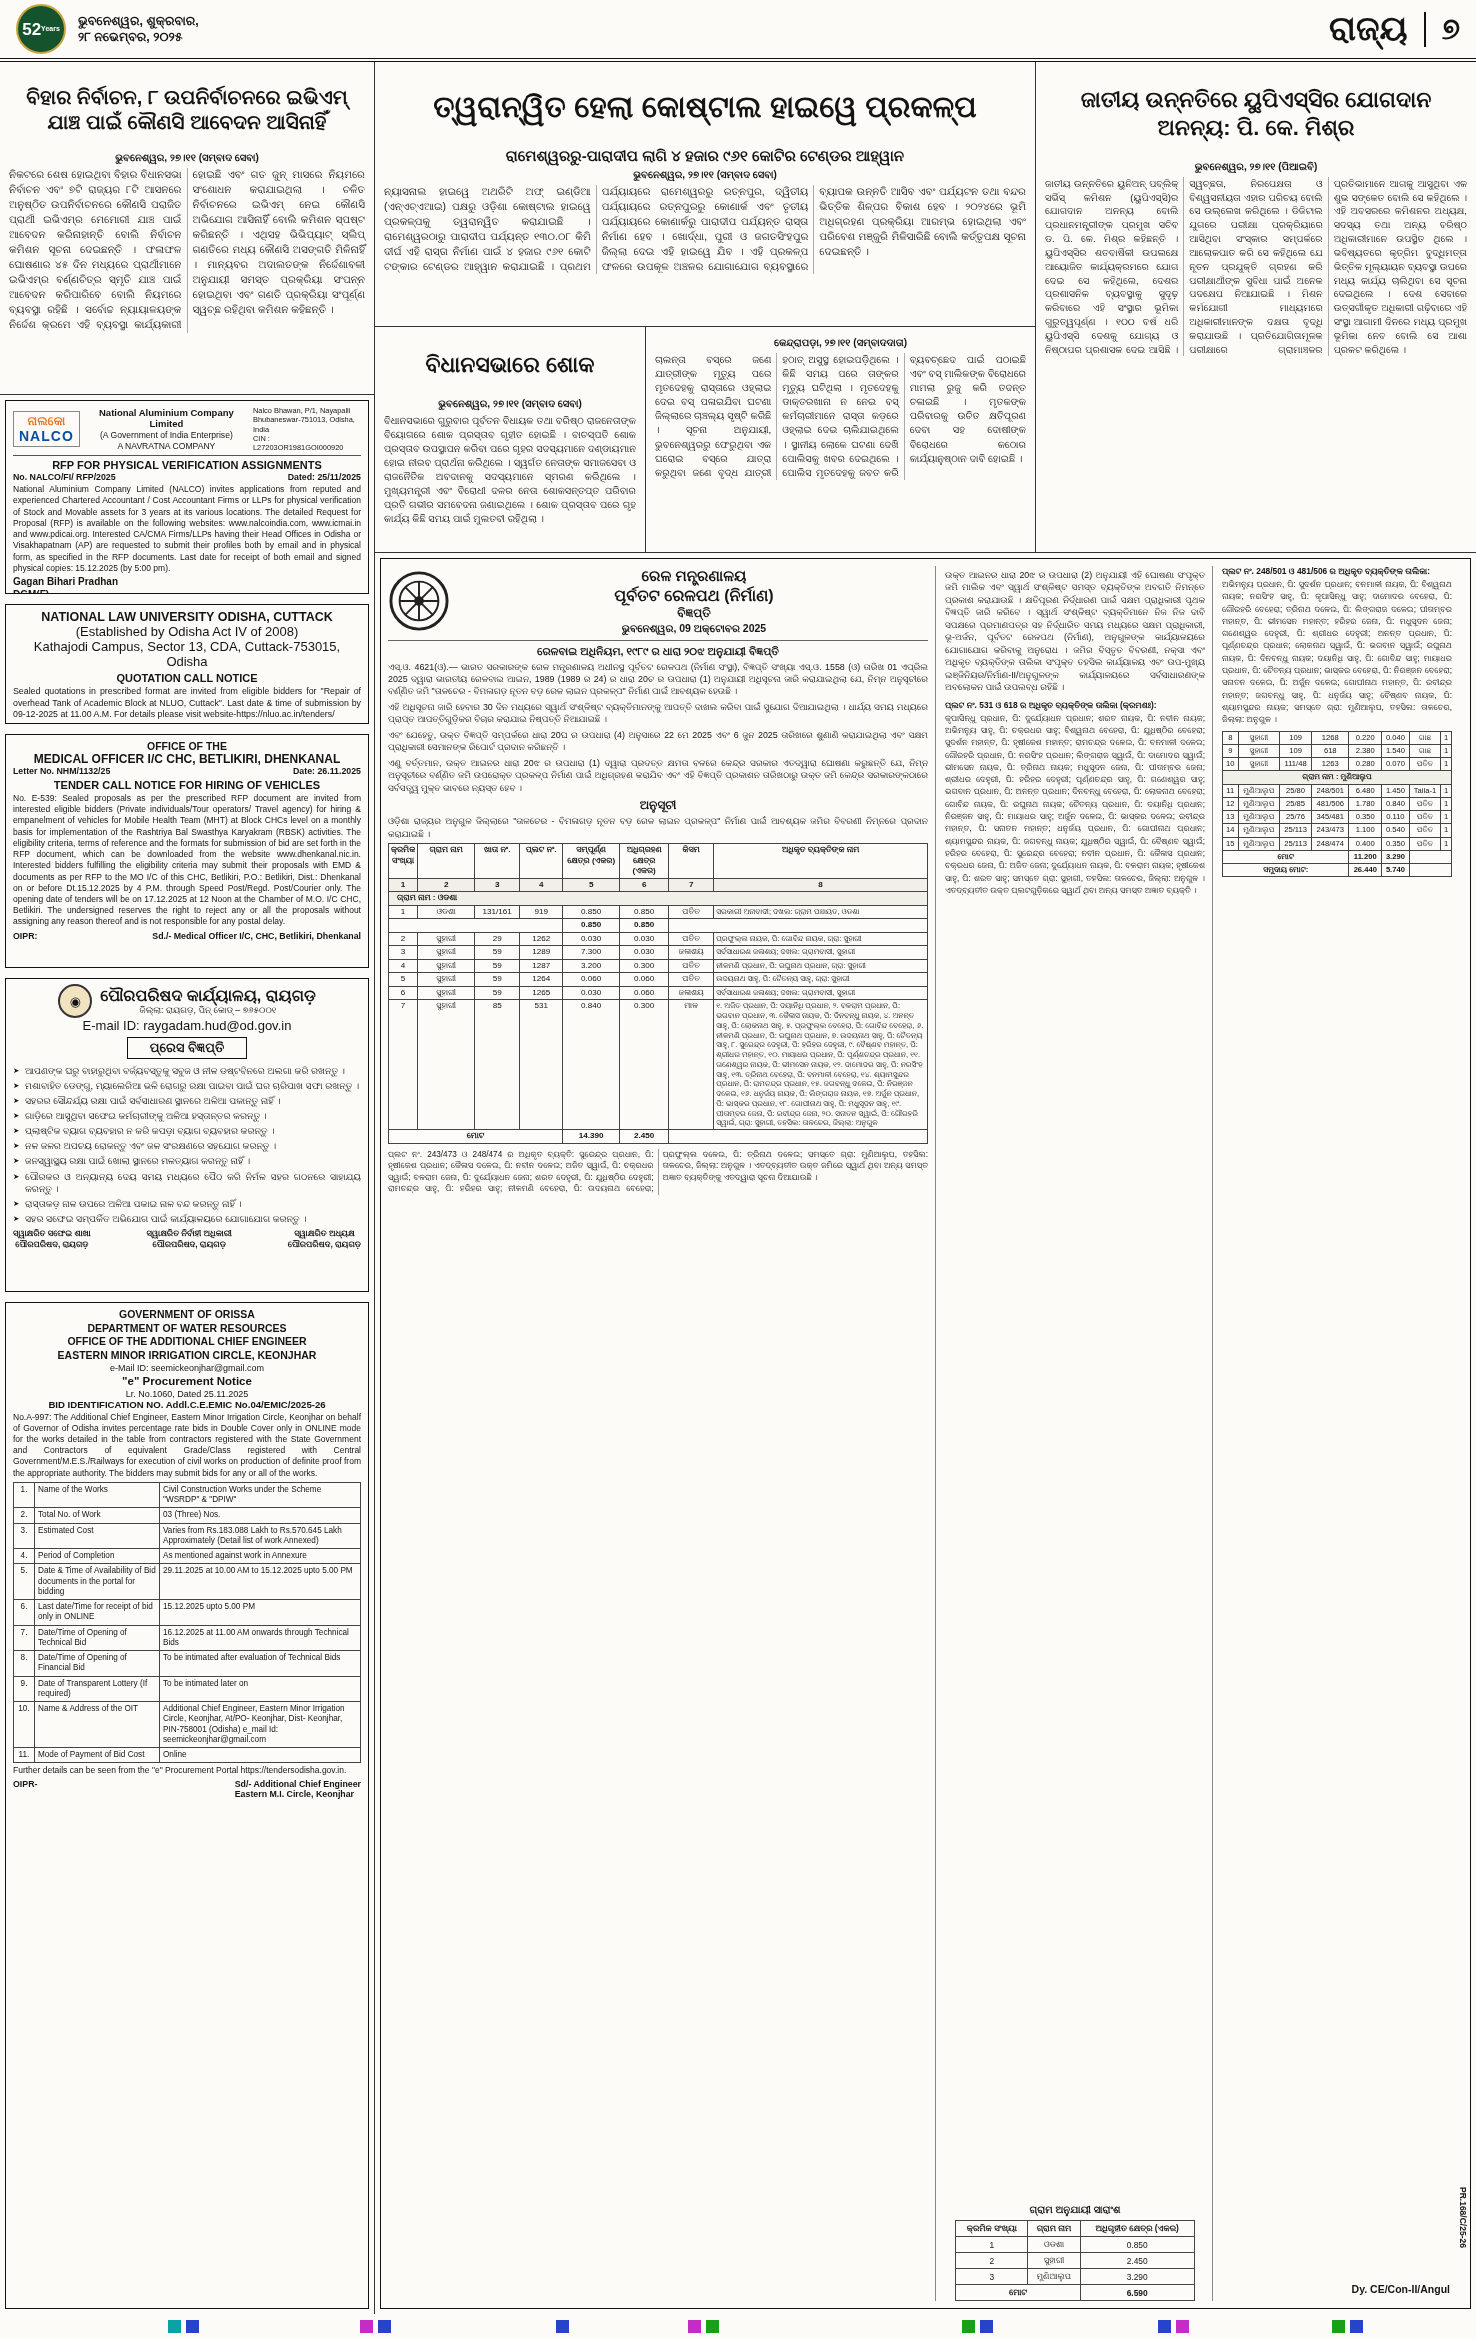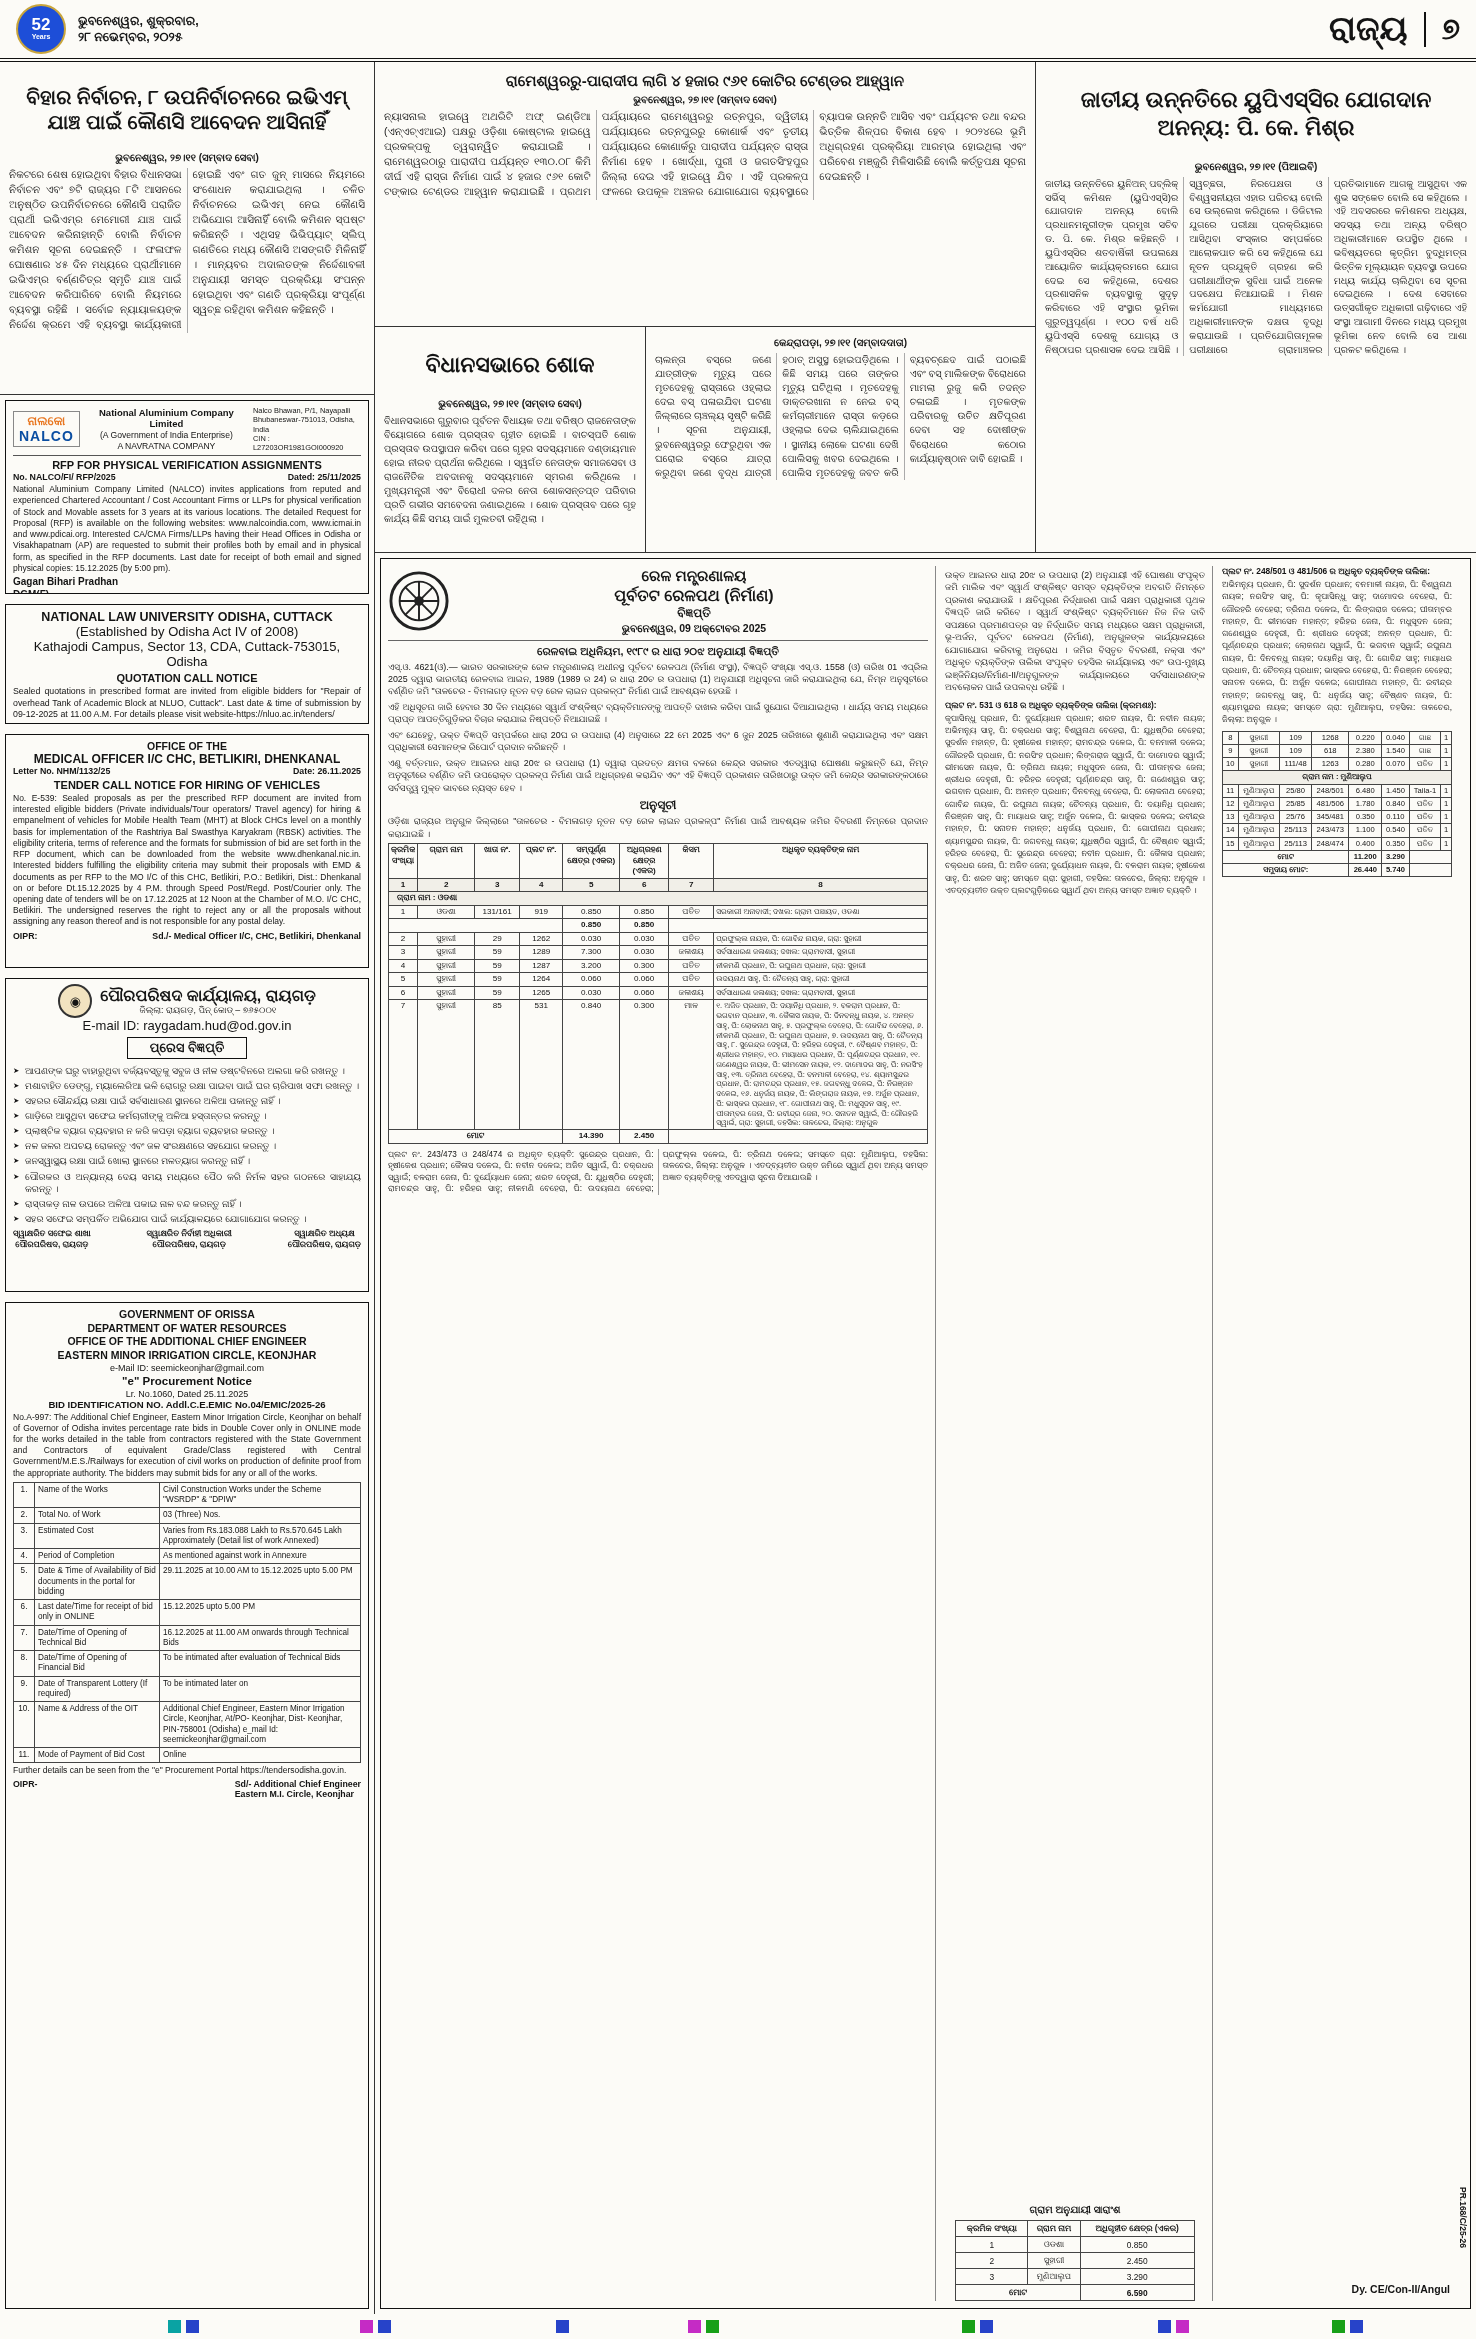--- a/index.html
+++ b/index.html
@@ -1,21 +1,21 @@
 <!DOCTYPE html>
 <html><head>
 <meta charset="utf-8">
 <style>
   html,body{margin:0;padding:0;background:#9a9a9a;}
   .page{position:relative;width:1476px;height:2339px;margin:0 auto;background:#fcfbf7;color:#141414;
         font-family:"Liberation Sans","DejaVu Sans",sans-serif;overflow:hidden;}
   
   .masthead{height:58px;display:flex;align-items:center;padding:0 16px;border-bottom:4px double #111;}
-  .badge{width:46px;height:46px;border-radius:50%;background:#1d4ed8;border:2px solid #c9a53c;color:#fff;
-         display:flex;flex-direction:column;align-items:center;justify-content:center;font-weight:bold;flex:none;}
+  .badge{width:46px;height:46px;border-radius:50%;background:#14532d;border:2px solid #c9a53c;color:#fff;
+         display:flex;flex-direction:row;align-items:center;justify-content:center;font-weight:bold;flex:none;}
   .badge .num{font-size:17px;line-height:1;}
   .badge .sub{font-size:7px;line-height:1.2;}
   .dateblock{margin-left:12px;font-size:12.5px;font-weight:700;line-height:1.3;}
   .mast-right{margin-left:auto;display:flex;align-items:center;}
   .section-title{font-size:34px;font-weight:800;padding-right:16px;}
   .page-num{font-size:30px;font-weight:800;border-left:2px solid #111;padding-left:16px;}
   
   .cols{display:flex;height:2252px;}
   .leftcol{width:374px;border-right:1px solid #333;display:flex;flex-direction:column;overflow:hidden;}
   .rightcol{flex:1;display:flex;flex-direction:column;overflow:hidden;}
@@ -337,20 +337,21 @@
             <span>Eastern M.I. Circle, Keonjhar</span>
           </span>
         </div>
       </div>
     </div>
 
     <div class="rightcol">
       <div class="toprow">
         <div class="midgroup">
           <article class="article art-coastal">
+            <h1 class="headline">ତ୍ୱରାନ୍ୱିତ ହେଲା କୋଷ୍ଟାଲ ହାଇୱେ ପ୍ରକଳ୍ପ</h1>
             <div class="subhead">ରାମେଶ୍ୱରରୁ-ପାରାଦୀପ ଲାଗି ୪ ହଜାର ୯୬୧ କୋଟିର ଟେଣ୍ଡର ଆହ୍ୱାନ</div>
             <div class="dateline">ଭୁବନେଶ୍ୱର, ୨୭।୧୧ (ସମ୍ବାଦ ସେବା)</div>
             <div class="abody b3">ନ୍ୟାସନାଲ ହାଇୱେ ଅଥରିଟି ଅଫ୍ ଇଣ୍ଡିଆ (ଏନ୍‌ଏଚ୍‌ଏଆଇ) ପକ୍ଷରୁ ଓଡ଼ିଶା କୋଷ୍ଟାଲ ହାଇୱେ ପ୍ରକଳ୍ପକୁ ତ୍ୱରାନ୍ୱିତ କରାଯାଇଛି । ରାମେଶ୍ୱରଠାରୁ ପାରାଦୀପ ପର୍ଯ୍ୟନ୍ତ ୧୩୦.୦୮ କିମି ଦୀର୍ଘ ଏହି ରାସ୍ତା ନିର୍ମାଣ ପାଇଁ ୪ ହଜାର ୯୬୧ କୋଟି ଟଙ୍କାର ଟେଣ୍ଡର ଆହ୍ୱାନ କରାଯାଇଛି । ପ୍ରଥମ ପର୍ଯ୍ୟାୟରେ ରାମେଶ୍ୱରରୁ ରତ୍ନପୁର, ଦ୍ୱିତୀୟ ପର୍ଯ୍ୟାୟରେ ରତ୍ନପୁରରୁ କୋଣାର୍କ ଏବଂ ତୃତୀୟ ପର୍ଯ୍ୟାୟରେ କୋଣାର୍କରୁ ପାରାଦୀପ ପର୍ଯ୍ୟନ୍ତ ରାସ୍ତା ନିର୍ମାଣ ହେବ । ଖୋର୍ଦ୍ଧା, ପୁରୀ ଓ ଜଗତସିଂହପୁର ଜିଲ୍ଲା ଦେଇ ଏହି ହାଇୱେ ଯିବ । ଏହି ପ୍ରକଳ୍ପ ଫଳରେ ଉପକୂଳ ଅଞ୍ଚଳର ଯୋଗାଯୋଗ ବ୍ୟବସ୍ଥାରେ ବ୍ୟାପକ ଉନ୍ନତି ଆସିବ ଏବଂ ପର୍ଯ୍ୟଟନ ତଥା ବନ୍ଦର ଭିତ୍ତିକ ଶିଳ୍ପର ବିକାଶ ହେବ । ୨୦୨୪ରେ ଭୂମି ଅଧିଗ୍ରହଣ ପ୍ରକ୍ରିୟା ଆରମ୍ଭ ହୋଇଥିଲା ଏବଂ ପରିବେଶ ମଞ୍ଜୁରି ମିଳିସାରିଛି ବୋଲି କର୍ତ୍ତୃପକ୍ଷ ସୂଚନା ଦେଇଛନ୍ତି ।</div>
           </article>
           <div class="bottomrow">
             <article class="article art-assembly">
               <h2 class="headline">ବିଧାନସଭାରେ ଶୋକ</h2>
               <div class="dateline">ଭୁବନେଶ୍ୱର, ୨୭।୧୧ (ସମ୍ବାଦ ସେବା)</div>
               <div class="abody" style="font-size:9.8px;">ବିଧାନସଭାରେ ଗୁରୁବାର ପୂର୍ବତନ ବିଧାୟକ ତଥା ବରିଷ୍ଠ ରାଜନେତାଙ୍କ ବିୟୋଗରେ ଶୋକ ପ୍ରସ୍ତାବ ଗୃହୀତ ହୋଇଛି । ବାଚସ୍ପତି ଶୋକ ପ୍ରସ୍ତାବ ଉପସ୍ଥାପନ କରିବା ପରେ ଗୃହର ସଦସ୍ୟମାନେ ଦଣ୍ଡାୟମାନ ହୋଇ ନୀରବ ପ୍ରାର୍ଥନା କରିଥିଲେ । ସ୍ୱର୍ଗତ ନେତାଙ୍କ ସମାଜସେବା ଓ ରାଜନୈତିକ ଅବଦାନକୁ ସଦସ୍ୟମାନେ ସ୍ମରଣ କରିଥିଲେ । ମୁଖ୍ୟମନ୍ତ୍ରୀ ଏବଂ ବିରୋଧୀ ଦଳର ନେତା ଶୋକସନ୍ତପ୍ତ ପରିବାର ପ୍ରତି ଗଭୀର ସମବେଦନା ଜଣାଇଥିଲେ । ଶୋକ ପ୍ରସ୍ତାବ ପରେ ଗୃହ କାର୍ଯ୍ୟ କିଛି ସମୟ ପାଇଁ ମୁଲତବୀ ରହିଥିଲା ।</div>
             </article>

